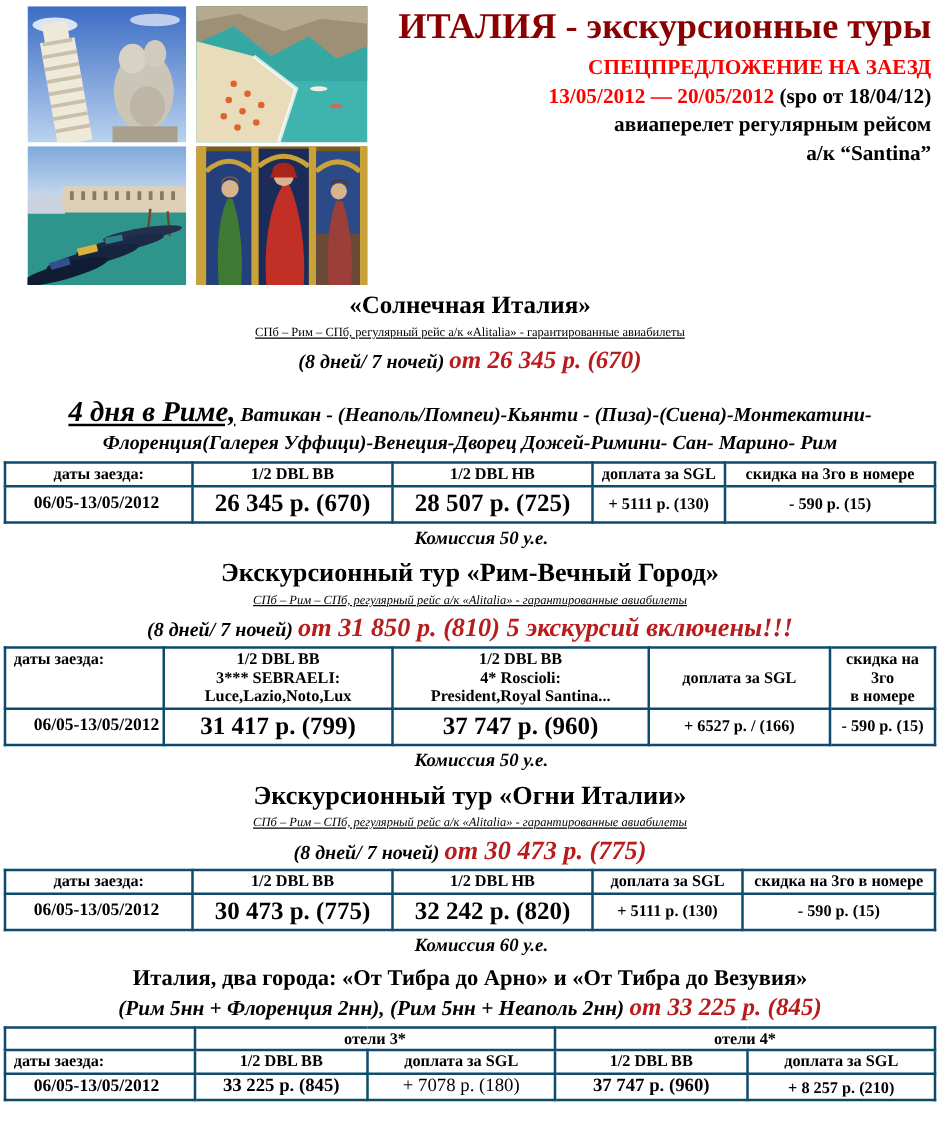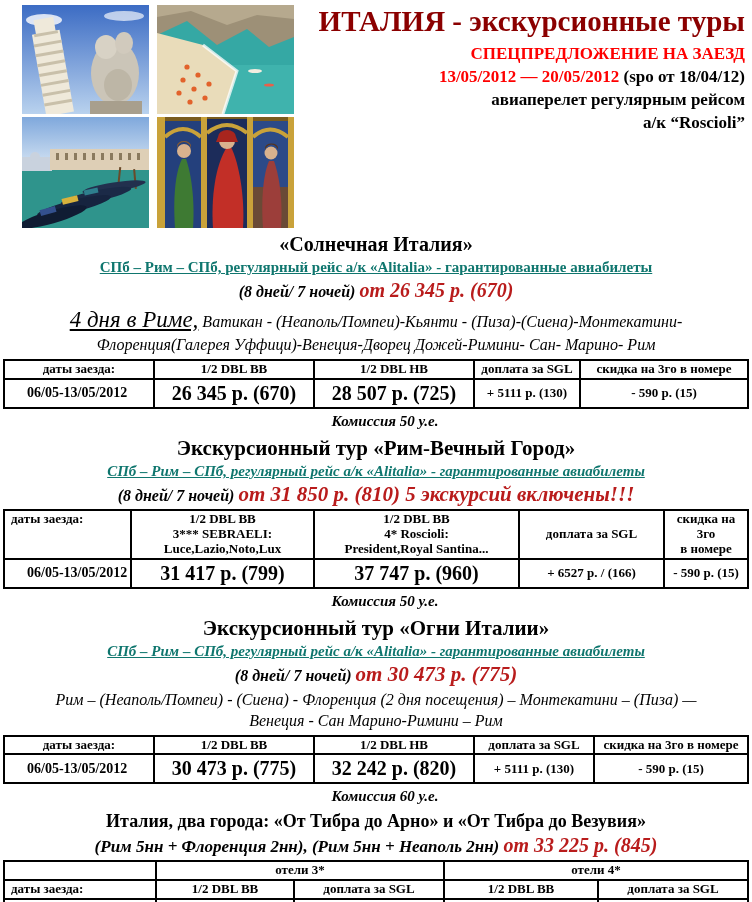--- a/index.html
+++ b/index.html
@@ -18,34 +18,34 @@
   .h-promo { color:#fe0000; font-weight:bold; font-size:17px; margin-top:3px; }
   .h-dates { font-weight:bold; font-size:17px; margin-top:3px; }
   .h-dates .red { color:#fe0000; }
   .h-flight { font-weight:bold; font-size:17px; margin-top:3px; }
 
   
   .sec { text-align:center; }
   .sec-title { font-weight:bold; font-size:20px; line-height:1.15; }
   .sec-title.big { font-size:21px; }
   .sec-title.small { font-size:18px; }
-  .sec-sub { color:#0f766e; font-weight:bold; font-style:italic; font-size:15px;
+  .sec-sub { color:#000000; font-weight:normal; font-style:italic; font-size:10px;
              text-decoration:underline; line-height:1.2; margin-top:2px; display:inline-block; }
   .sec-sub.upright { font-style:normal; }
   .price-line { margin-top:3px; line-height:1.1; }
   .dur { font-weight:bold; font-style:italic; font-size:16px; }
   .price { color:#b91c1c; font-weight:bold; font-style:italic; font-size:21px; }
-  .route { font-weight:normal; font-style:italic; font-size:16px; line-height:1.3; margin-top:4px; padding:0 46px; }
+  .route { font-weight:bold; font-style:italic; font-size:16px; line-height:1.3; margin-top:16px; padding:0 46px; }
   .route-lead { font-size:23px; text-decoration:underline; }
   .pair-line { font-weight:bold; font-style:italic; font-size:17px; margin-top:2px; }
   .pair-line .price { font-size:20px; }
 
   
   table { width:744px; margin:3px auto 0; border-collapse:collapse; table-layout:fixed; }
-  th, td { border:2px solid #000000; text-align:center; vertical-align:middle; padding:1px 2px; }
+  th, td { border:2px solid #0c4a6e; text-align:center; vertical-align:middle; padding:1px 2px; }
   th { font-size:13px; font-weight:bold; line-height:1.15; }
   .pre { white-space:pre-line; }
   td.date { font-size:14px; font-weight:bold; text-align:left; padding-left:22px; }
   td.bigprice { font-size:20px; font-weight:bold; height:29px; }
   td.val { font-size:13px; font-weight:bold; }
   td.medprice { font-size:15px; font-weight:bold; }
   .commission { text-align:center; font-weight:bold; font-style:italic; font-size:15px;
                 margin:4px 0 6px 18px; }
 </style>
 </head>
@@ -155,21 +155,21 @@
         <path d="M112,44 C106,58 104,84 106,111 L124,111 C126,82 122,58 117,44 Z" fill="#9c3e3a"></path>
         <circle cx="114" cy="36" r="6.5" fill="#d9b28e"></circle>
         <path d="M108,34 a6.5,6.5 0 0 1 13,0 l0,-3 a6.5,4.5 0 0 0 -13,0 z" fill="#5a341a"></path>
       </svg>
     </div>
     <div class="header-text">
       <div class="h-title">ИТАЛИЯ - экскурсионные туры</div>
       <div class="h-promo">СПЕЦПРЕДЛОЖЕНИЕ НА ЗАЕЗД</div>
       <div class="h-dates"><span class="red">13/05/2012 — 20/05/2012</span><span> (spo от 18/04/12)</span></div>
       <div class="h-flight">авиаперелет регулярным рейсом</div>
-      <div class="h-flight">а/к  “Roscioli”</div>
+      <div class="h-flight">а/к  “Santina”</div>
     </div>
   </div>
 
   <div class="sec">
     <div class="sec-title">«Солнечная Италия»</div>
     <a class="sec-sub upright">СПб – Рим – СПб,  регулярный рейс а/к «Alitalia» - гарантированные авиабилеты</a>
     <div class="price-line"><span class="dur">(8 дней/ 7 ночей) </span><span class="price" style="font-size:20px;">от 26 345 р. (670)</span></div>
     <div class="route"><span class="route-lead">4 дня в Риме,</span><span> Ватикан - (Неаполь/Помпеи)-Кьянти - (Пиза)-(Сиена)-Монтекатини-Флоренция(Галерея Уффици)-Венеция-Дворец Дожей-Римини- Сан- Марино- Рим</span></div>
     <table>
       <colgroup>
@@ -233,21 +233,20 @@
       </tr>
     </tbody>
       </table>
     <div class="commission">Комиссия 50 у.е.</div>
   </div>
 
   <div class="sec">
     <div class="sec-title big">Экскурсионный тур «Огни Италии»</div>
     <a class="sec-sub">СПб – Рим – СПб,  регулярный рейс а/к «Alitalia» - гарантированные авиабилеты</a>
     <div class="price-line"><span class="dur">(8 дней/ 7 ночей) </span><span class="price">от 30 473  р. (775)</span></div>
-    <div class="route">Рим – (Неаполь/Помпеи) - (Сиена) - Флоренция (2 дня посещения) – Монтекатини – (Пиза) — Венеция - Сан Марино-Римини – Рим</div>
     <table>
       <colgroup>
           <col style="width:150px">
           <col style="width:160px">
           <col style="width:160px">
           <col style="width:120px">
           <col style="width:154px">
         </colgroup>
       <tbody>
           <tr>

